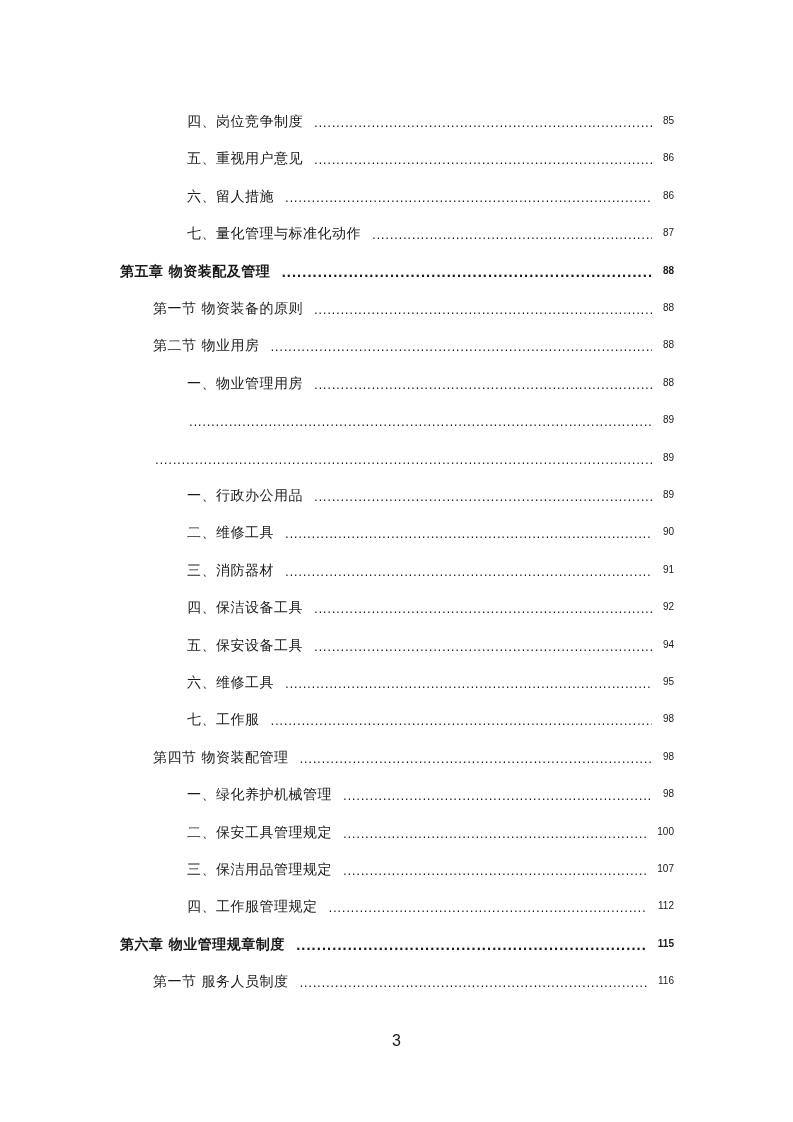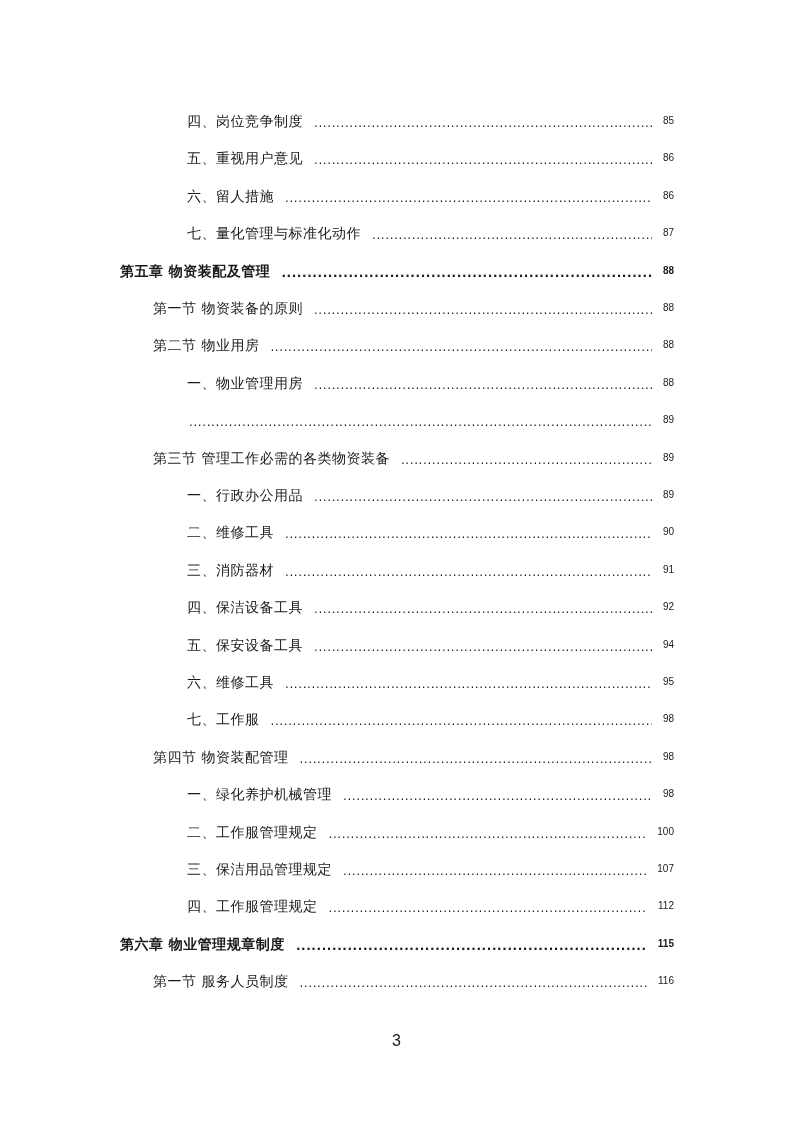--- a/index.html
+++ b/index.html
@@ -79,21 +79,20 @@
   <div class="toc-row lvl3" style="top:261.8px">
     <span class="toc-title">一、物业管理用房</span>
     <span class="toc-leader"></span>
     <span class="toc-page">88</span>
   </div>
   <div class="toc-row lvl3" style="top:299.2px">
     <span class="toc-leader"></span>
     <span class="toc-page">89</span>
   </div>
   <div class="toc-row lvl2" style="top:336.6px">
-    <span class="toc-title">第三节  管理工作必需的各类物资装备</span>
     <span class="toc-leader"></span>
     <span class="toc-page">89</span>
   </div>
   <div class="toc-row lvl3" style="top:374px">
     <span class="toc-title">一、行政办公用品</span>
     <span class="toc-leader"></span>
     <span class="toc-page">89</span>
   </div>
   <div class="toc-row lvl3" style="top:411.4px">
     <span class="toc-title">二、维修工具</span>
@@ -129,21 +128,21 @@
     <span class="toc-title">第四节  物资装配管理</span>
     <span class="toc-leader"></span>
     <span class="toc-page">98</span>
   </div>
   <div class="toc-row lvl3" style="top:673.2px">
     <span class="toc-title">一、绿化养护机械管理</span>
     <span class="toc-leader"></span>
     <span class="toc-page">98</span>
   </div>
   <div class="toc-row lvl3" style="top:710.6px">
-    <span class="toc-title">二、工作服管理规定</span>
+    <span class="toc-title">二、保安工具管理规定</span>
     <span class="toc-leader"></span>
     <span class="toc-page">100</span>
   </div>
   <div class="toc-row lvl3" style="top:748px">
     <span class="toc-title">三、保洁用品管理规定</span>
     <span class="toc-leader"></span>
     <span class="toc-page">107</span>
   </div>
   <div class="toc-row lvl3" style="top:785.4px">
     <span class="toc-title">四、工作服管理规定</span>

